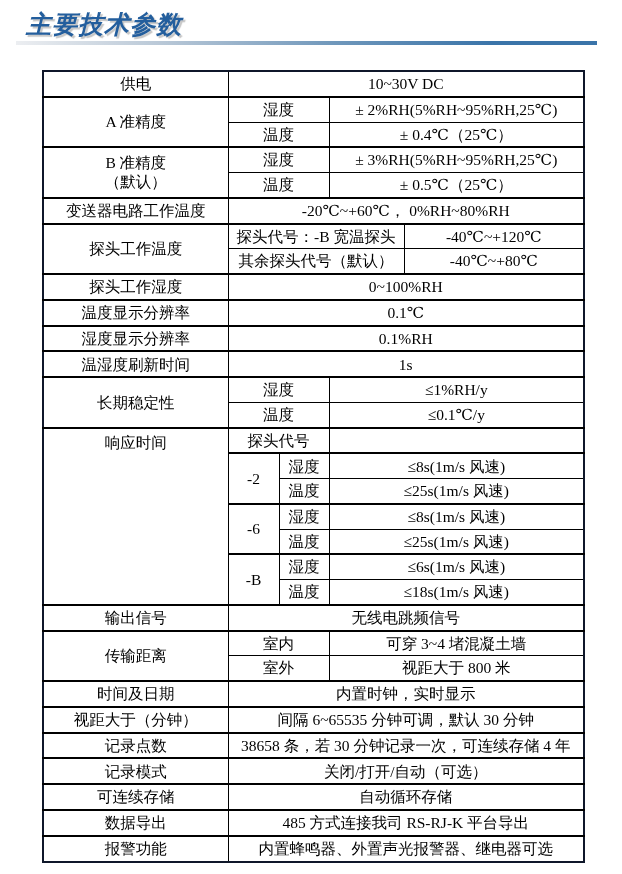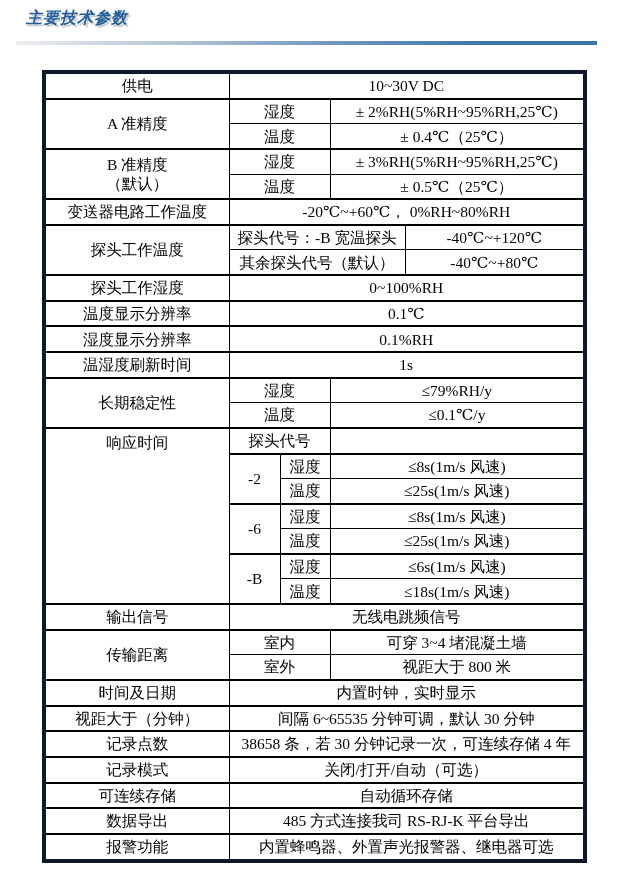--- a/index.html
+++ b/index.html
@@ -3,34 +3,34 @@
 <meta charset="utf-8">
 <style>
   html,body{margin:0;padding:0;}
   body{
     width:622px;height:874px;background:#ffffff;position:relative;
     font-family:"Liberation Serif","DejaVu Serif",serif;color:#000;
   }
   .page-title{
     position:absolute;left:26px;top:8px;margin:0;
     font-family:"Liberation Sans","DejaVu Sans",sans-serif;
-    font-size:16px;font-weight:bold;font-style:italic;
+    font-size:25px;font-weight:bold;font-style:italic;
     color:#235e9d;letter-spacing:1px;
     text-shadow:2px 2px 1px #c6c6c6;
     white-space:nowrap;
   }
   .title-rule{
     position:absolute;left:16px;top:41px;width:581px;height:4px;
     background:linear-gradient(to right,#eceef1 0%,#b9c8d7 25%,#6f97bb 55%,#3a74a9 82%,#3a74a9 100%);
   }
   table.spec{
     position:absolute;left:42px;top:70px;
     width:541px;height:793px;
     border-collapse:collapse;table-layout:fixed;
-    border:4px solid #0f172a;
+    border:2px solid #0f172a;
   }
   table.spec td{
     border:1px solid #000;
     text-align:center;vertical-align:middle;
     font-size:15.5px;line-height:1.25;
     padding:0 2px;overflow:hidden;white-space:nowrap;
   }
   tr.grp > td{border-top-width:2px;}
   .two-line span{display:block;text-align:center;}
 </style>
@@ -99,21 +99,21 @@
       <td>湿度显示分辨率</td>
       <td colspan="4">0.1%RH</td>
     </tr>
     <tr class="grp">
       <td>温湿度刷新时间</td>
       <td colspan="4">1s</td>
     </tr>
     <tr class="grp">
       <td rowspan="2">长期稳定性</td>
       <td colspan="2">湿度</td>
-      <td colspan="2">≤79%RH/y</td>
+      <td colspan="2">≤1%RH/y</td>
     </tr>
     <tr>
       <td colspan="2">温度</td>
       <td colspan="2">≤0.1℃/y</td>
     </tr>
     <tr class="grp">
       <td rowspan="7" style="vertical-align:top;padding-top:4px;">响应时间</td>
       <td colspan="2">探头代号</td>
       <td colspan="2"></td>
     </tr>

